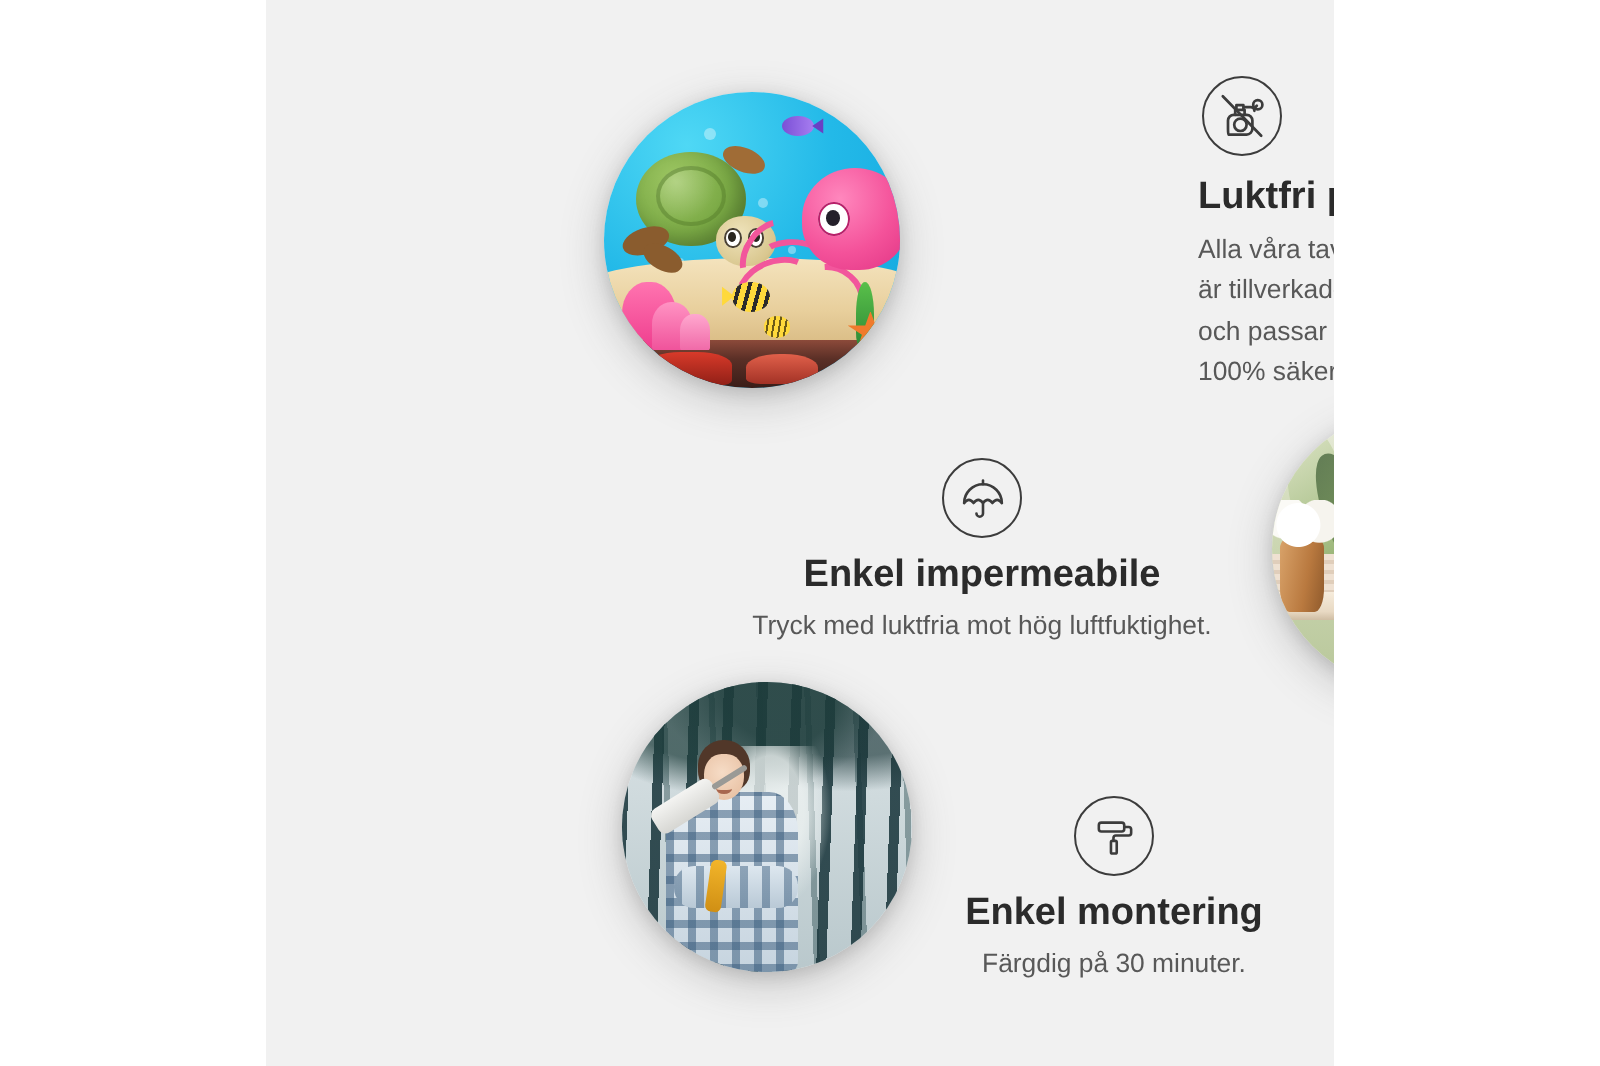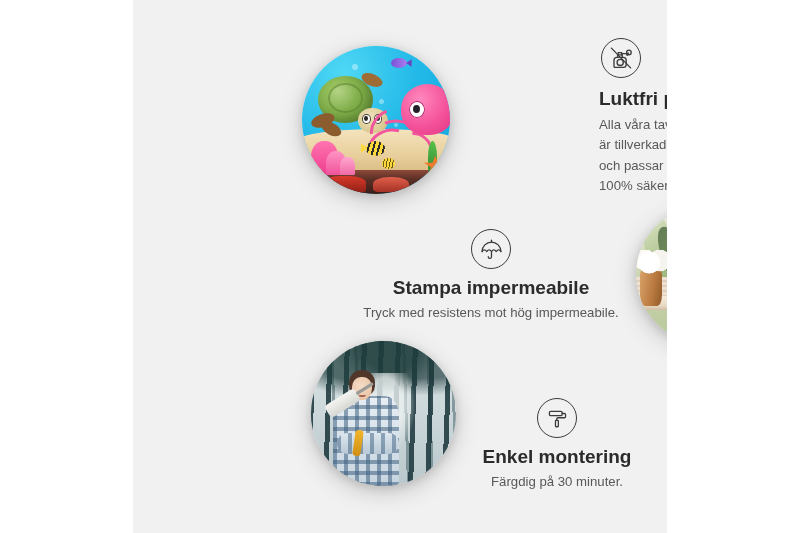--- a/index.html
+++ b/index.html
@@ -380,22 +380,22 @@
 
     <div class="feature" id="feature-waterproof">
       <div class="f-icon">
         <svg width="25" height="25" viewBox="0 0 26 26" fill="none" stroke="#3c3c3c" stroke-width="1.35" stroke-linecap="round" stroke-linejoin="round">
           <path d="M3.2 15.1C3.2 9.7 7.6 5.3 13 5.3s9.8 4.4 9.8 9.8"></path>
           <path d="M3.2 15.1c1.6-2.2 3.3-2.2 4.9 0 1.6-2.2 3.3-2.2 4.9 0 1.6-2.2 3.3-2.2 4.9 0 1.6-2.2 3.3-2.2 4.9 0"></path>
           <path d="M13 5.3V3.4"></path>
           <path d="M13 15.1v5.4c0 0.9-0.8 1.7-1.7 1.7s-1.7-0.8-1.7-1.7"></path>
         </svg>
       </div>
-      <h3 class="f-title">Stampa impermeabile</h3>
-      <p class="f-desc">Tryck med resistens mot hög impermeabile.</p>
+      <h3 class="f-title">Enkel impermeabile</h3>
+      <p class="f-desc">Tryck med luktfria mot hög luftfuktighet.</p>
     </div>
 
     <div class="photo" id="photo-bath">
       <div class="inner">
         <div class="bath-wall"></div>
         <div class="leaf l1"></div>
 
         <div class="leaf l5"></div>
         <div class="bath-backsplash"></div>
 

